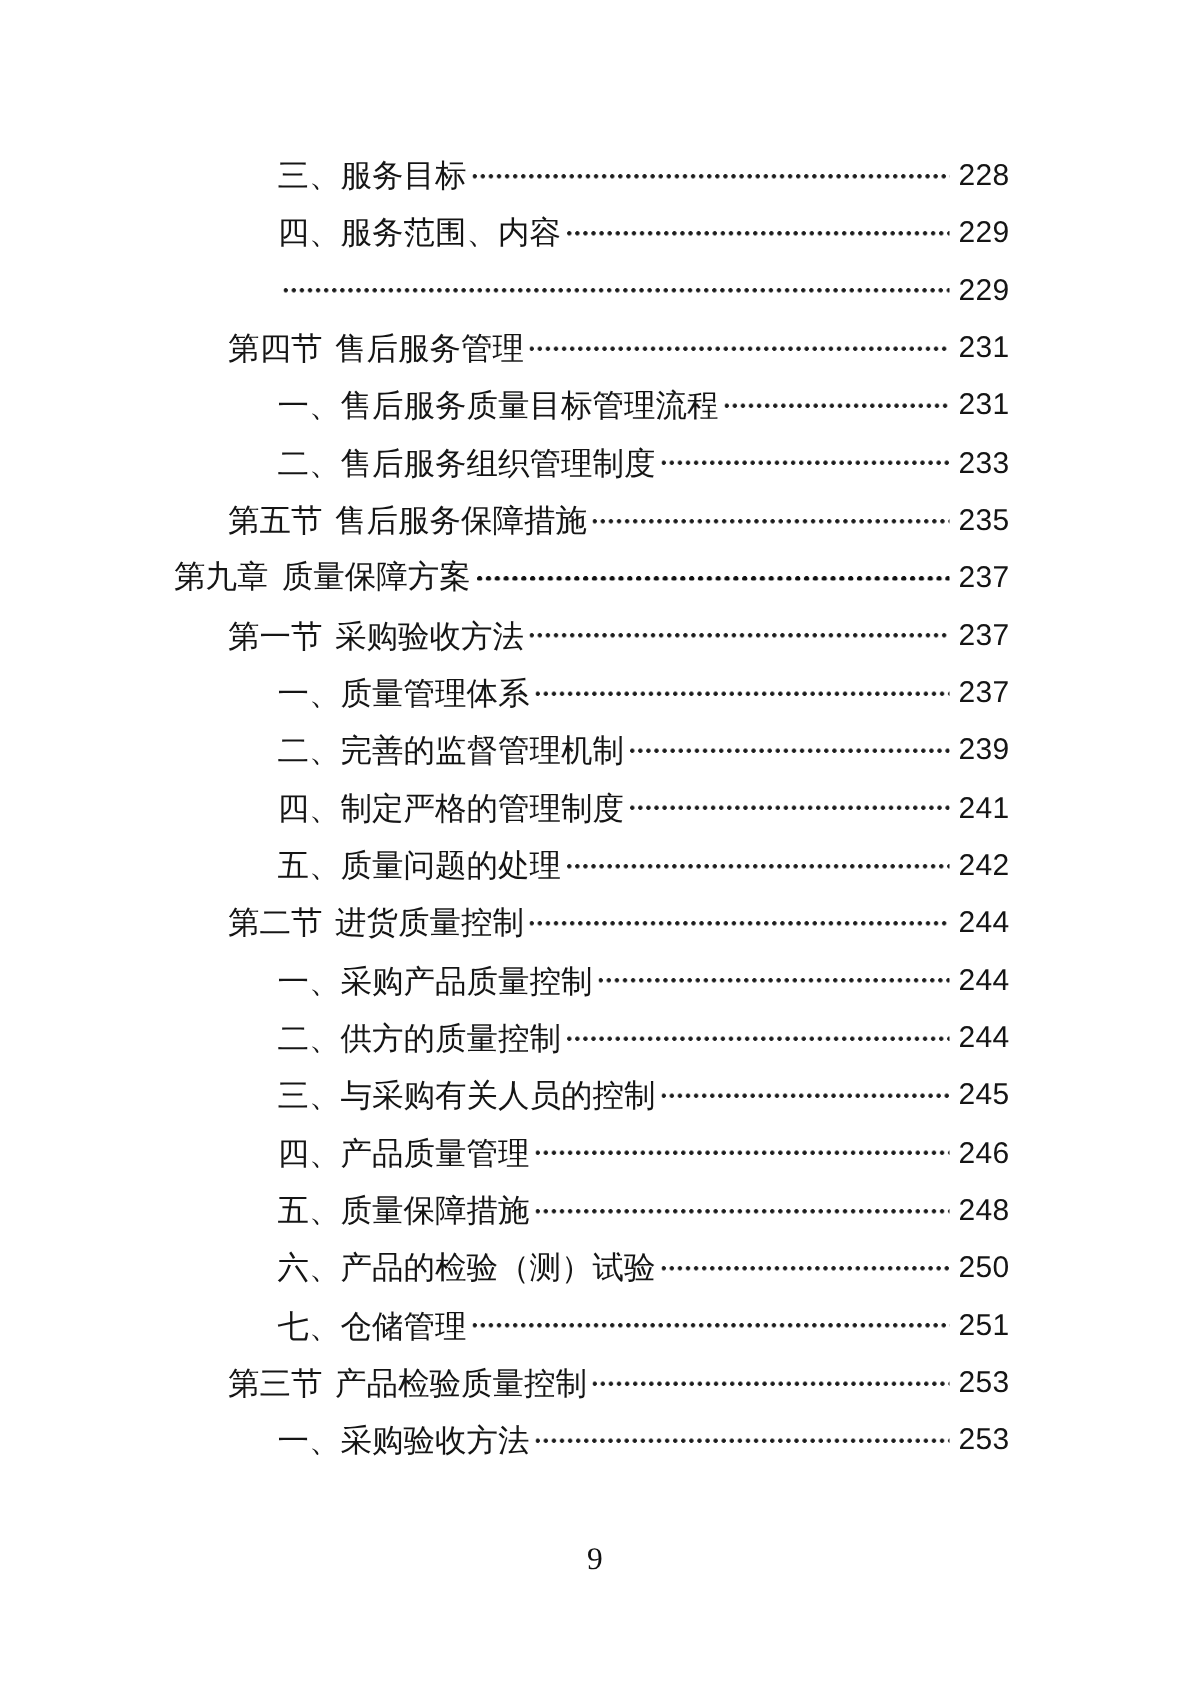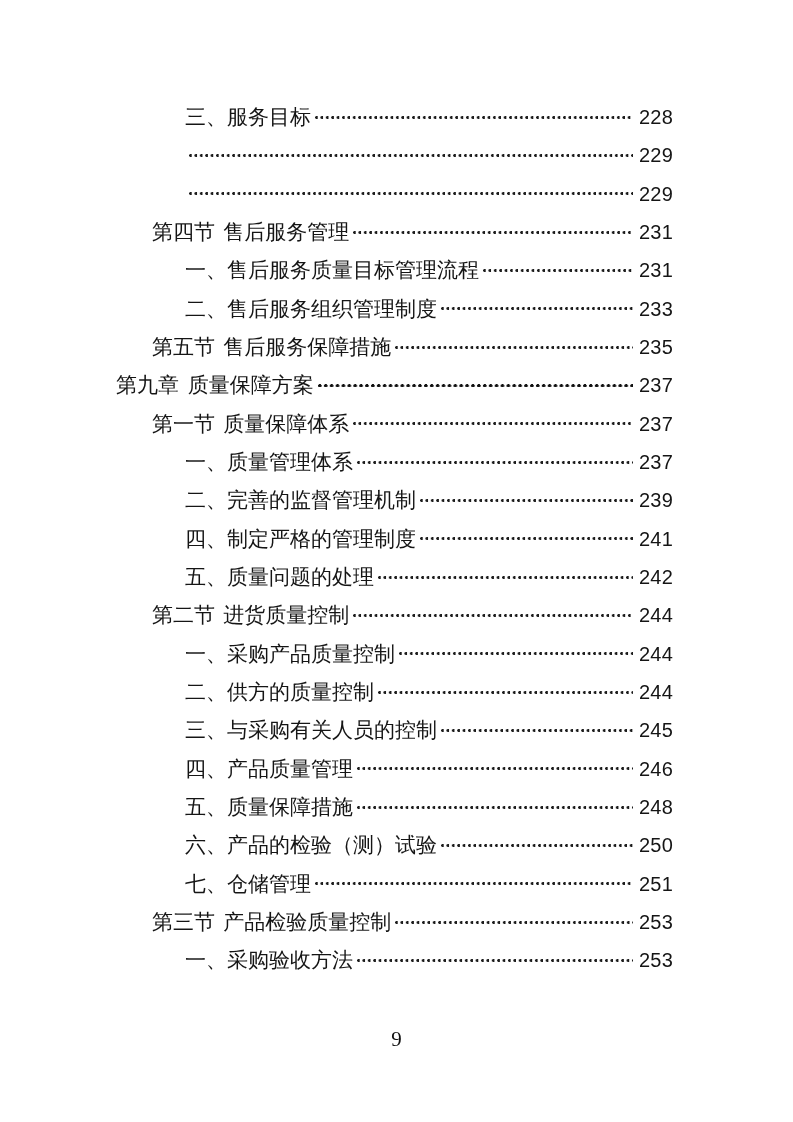--- a/index.html
+++ b/index.html
@@ -78,20 +78,21 @@
 <body>
 
 <div class="page">
   <div class="toc" id="toc">
       <div class="toc-row level2">
         <span class="toc-label">三、服务目标</span>
         <span class="leader"></span>
         <span class="toc-page">228</span>
       </div>
       <div class="toc-row level2">
+        <span class="toc-label">四、服务范围、内容</span>
         <span class="leader"></span>
         <span class="toc-page">229</span>
       </div>
       <div class="toc-row level2">
         <span class="leader"></span>
         <span class="toc-page">229</span>
       </div>
       <div class="toc-row level1">
         <span class="toc-label">第四节 售后服务管理</span>
         <span class="leader"></span>
@@ -111,21 +112,21 @@
         <span class="toc-label">第五节 售后服务保障措施</span>
         <span class="leader"></span>
         <span class="toc-page">235</span>
       </div>
       <div class="toc-row level0 bold">
         <span class="toc-label">第九章 质量保障方案</span>
         <span class="leader"></span>
         <span class="toc-page">237</span>
       </div>
       <div class="toc-row level1">
-        <span class="toc-label">第一节 质量保障体系</span>
+        <span class="toc-label">第一节 采购验收方法</span>
         <span class="leader"></span>
         <span class="toc-page">237</span>
       </div>
       <div class="toc-row level2">
         <span class="toc-label">一、质量管理体系</span>
         <span class="leader"></span>
         <span class="toc-page">237</span>
       </div>
       <div class="toc-row level2">
         <span class="toc-label">二、完善的监督管理机制</span>

